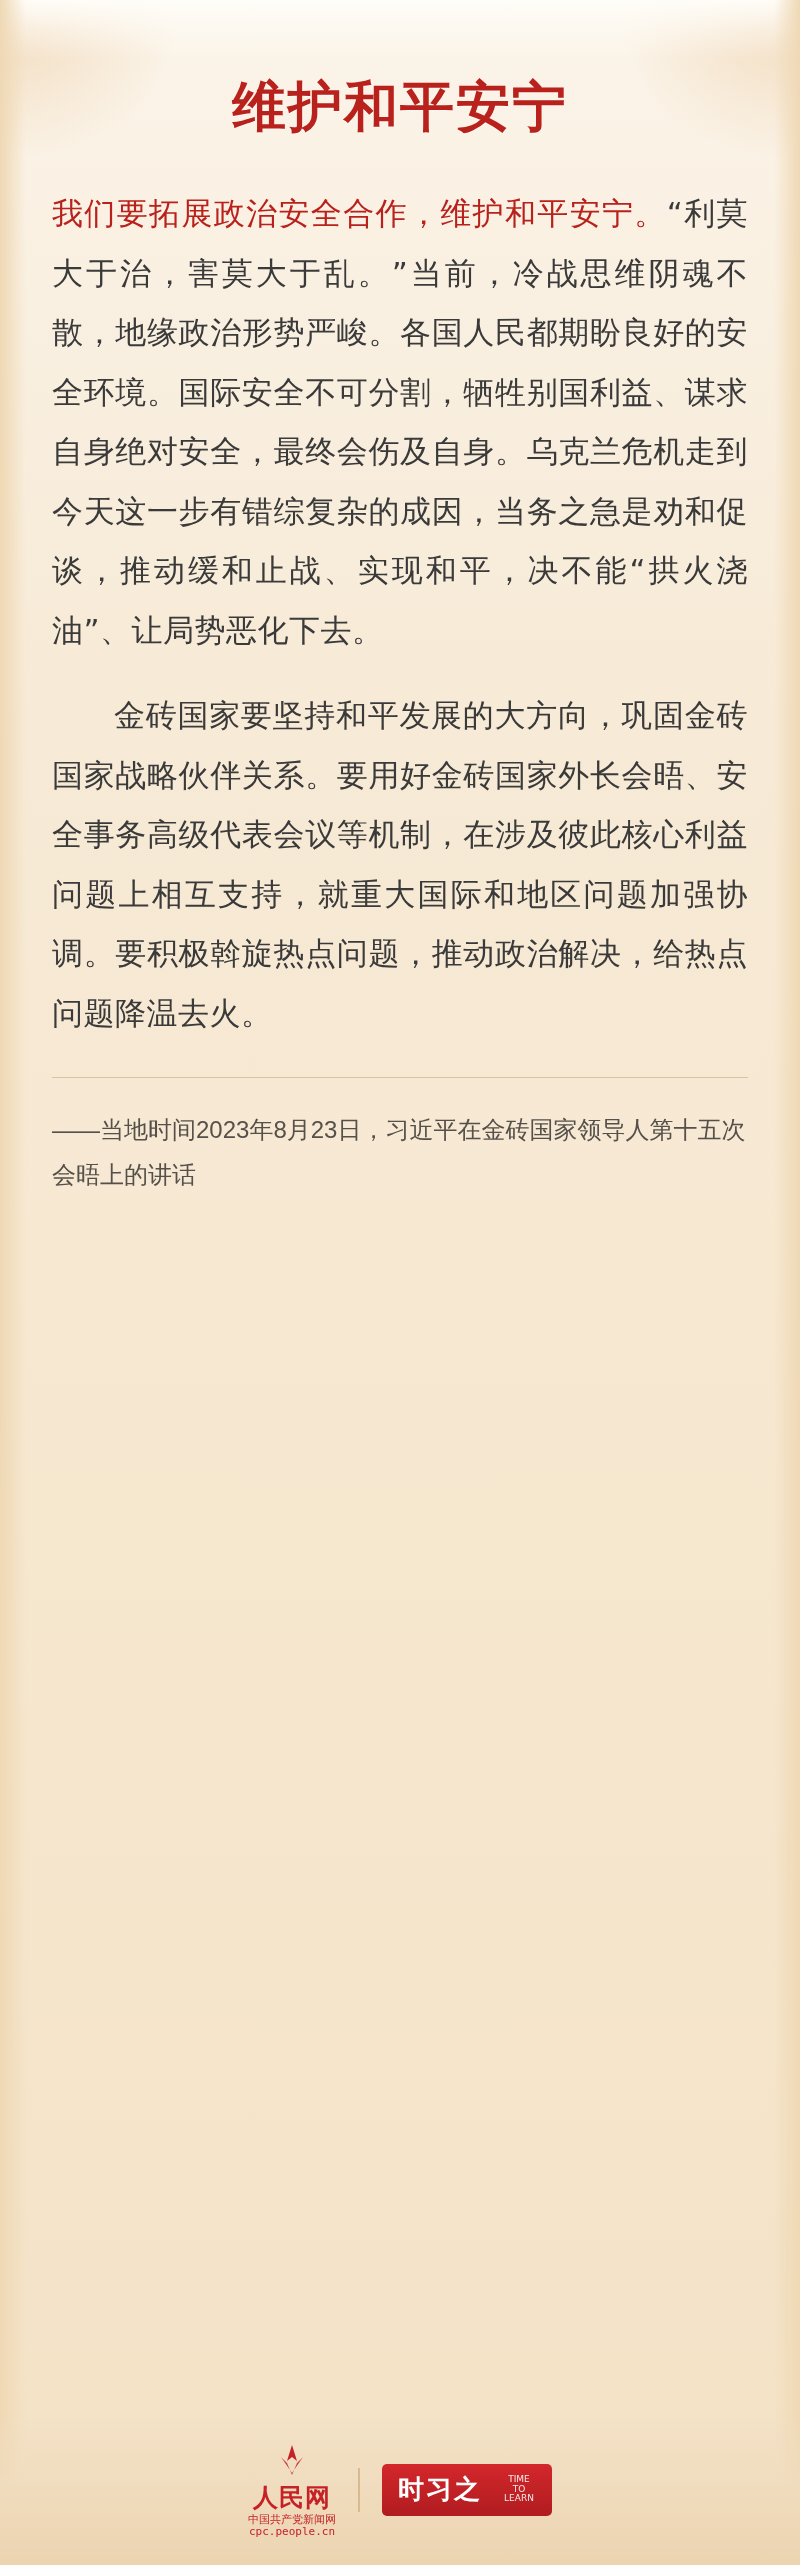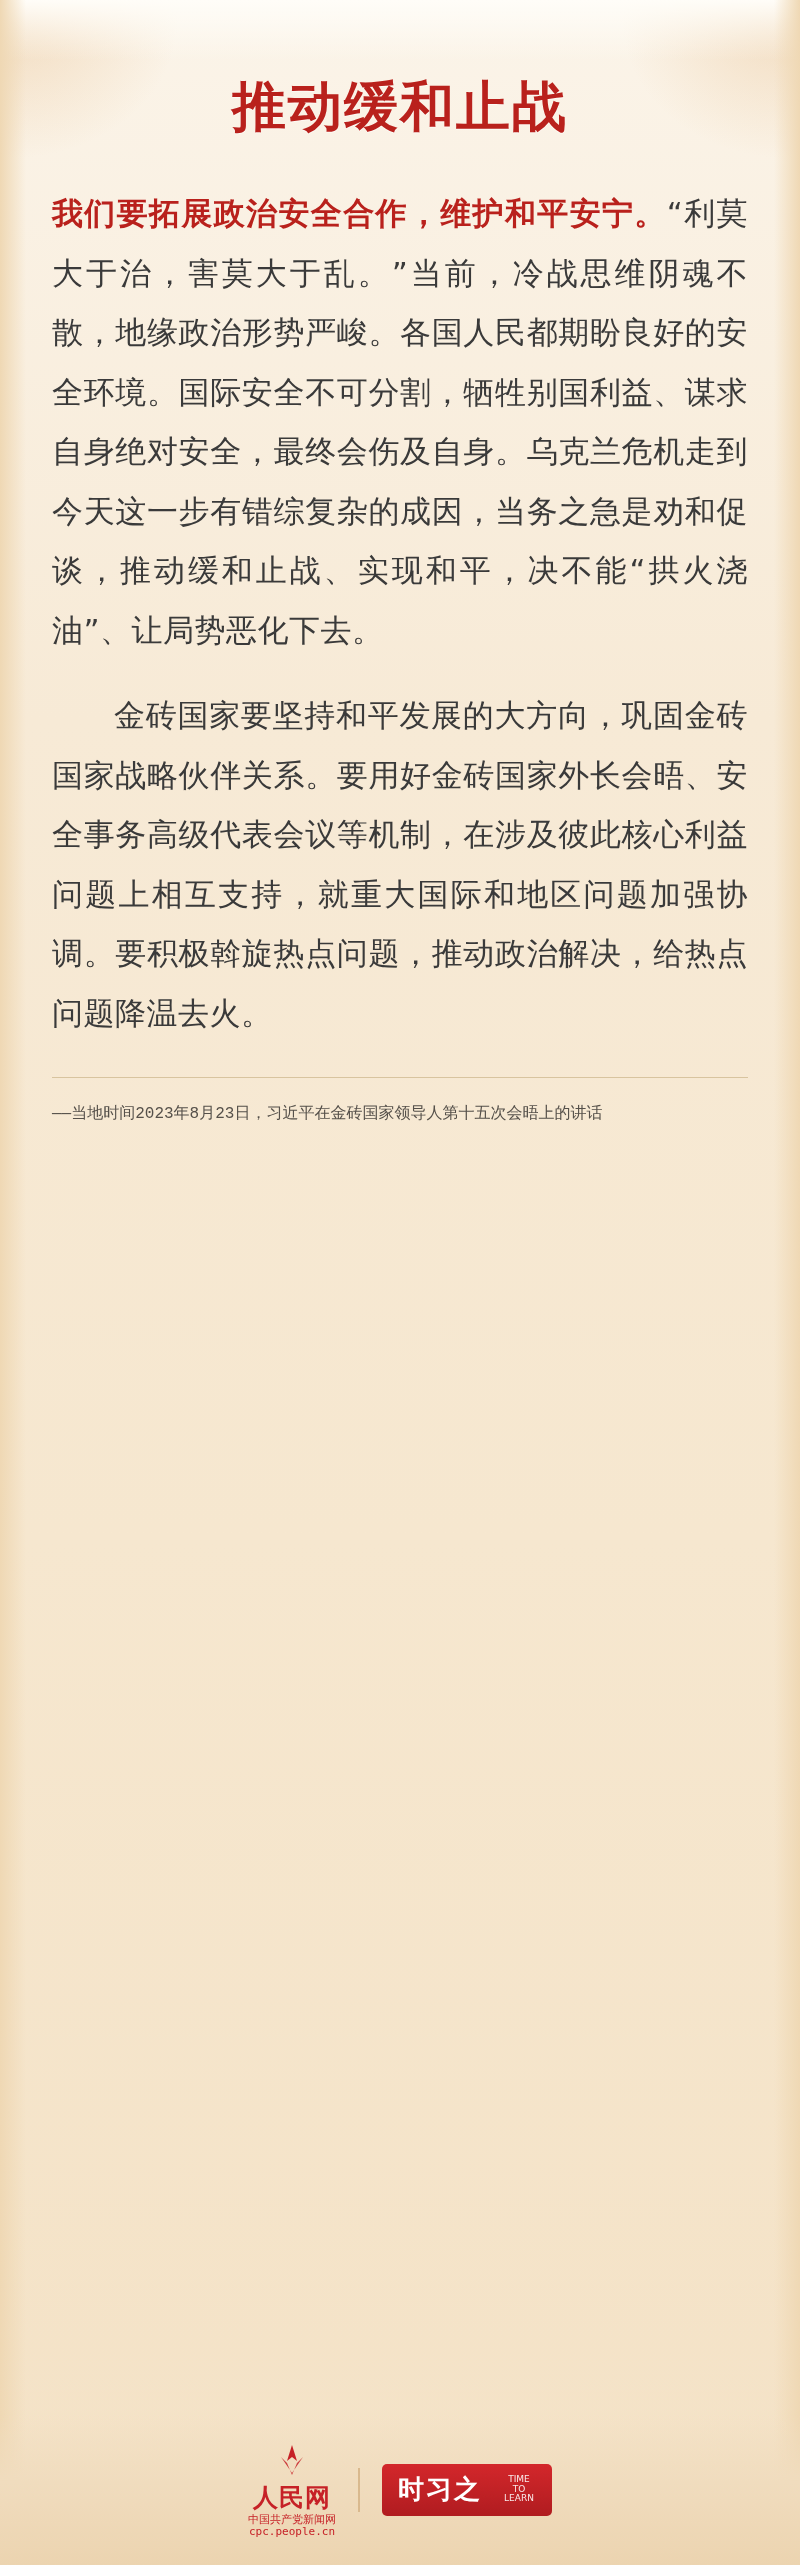--- a/index.html
+++ b/index.html
@@ -79,30 +79,30 @@
     letter-spacing: 0.5px;
     text-align: justify;
   }
   .para {
     margin: 0 0 6px 0;
     text-indent: 0;
   }
   .para.indent { text-indent: 2em; margin-top: 26px; }
   .lead {
     color: #b9211c;
-    font-weight: bold;
+    font-weight: normal;
   }
 
   .attribution {
     margin: 34px 52px 0 52px;
-    padding-top: 22px;
+    padding-top: 30px;
     border-top: 1px solid #d8c49f;
     color: #55504a;
-    font-family: Liberation Mono, monospace;
-    font-size: 16px;
+    font-family: Liberation Sans, sans-serif;
+    font-size: 24px;
     line-height: 1.85;
     text-align: left;
   }
 
   .footer {
     position: absolute;
     left: 0;
     right: 0;
     bottom: 0;
     height: 150px;
@@ -180,21 +180,21 @@
 <body>
 
 <div class="poster">
   <div class="corner-tl"></div>
   <div class="corner-tr"></div>
   <div class="edge-top"></div>
   <div class="edge-left"></div>
   <div class="edge-right"></div>
 
   <h1 class="headline">
-    <span class="l2">推动缓和止战</span>
+    <span class="l2">维护和平安宁</span>
   </h1>
 
   <div class="body-copy">
     <p class="para"><span class="lead">我们要拓展政治安全合作，维护和平安宁。</span><span>“利莫大于治，害莫大于乱。”当前，冷战思维阴魂不散，地缘政治形势严峻。各国人民都期盼良好的安全环境。国际安全不可分割，牺牲别国利益、谋求自身绝对安全，最终会伤及自身。乌克兰危机走到今天这一步有错综复杂的成因，当务之急是劝和促谈，推动缓和止战、实现和平，决不能“拱火浇油”、让局势恶化下去。</span></p>
     <p class="para indent"><span>金砖国家要坚持和平发展的大方向，巩固金砖国家战略伙伴关系。要用好金砖国家外长会晤、安全事务高级代表会议等机制，在涉及彼此核心利益问题上相互支持，就重大国际和地区问题加强协调。要积极斡旋热点问题，推动政治解决，给热点问题降温去火。</span></p>
   </div>
 
   <div class="attribution">——当地时间2023年8月23日，习近平在金砖国家领导人第十五次会晤上的讲话</div>
 
   <div class="footer">

